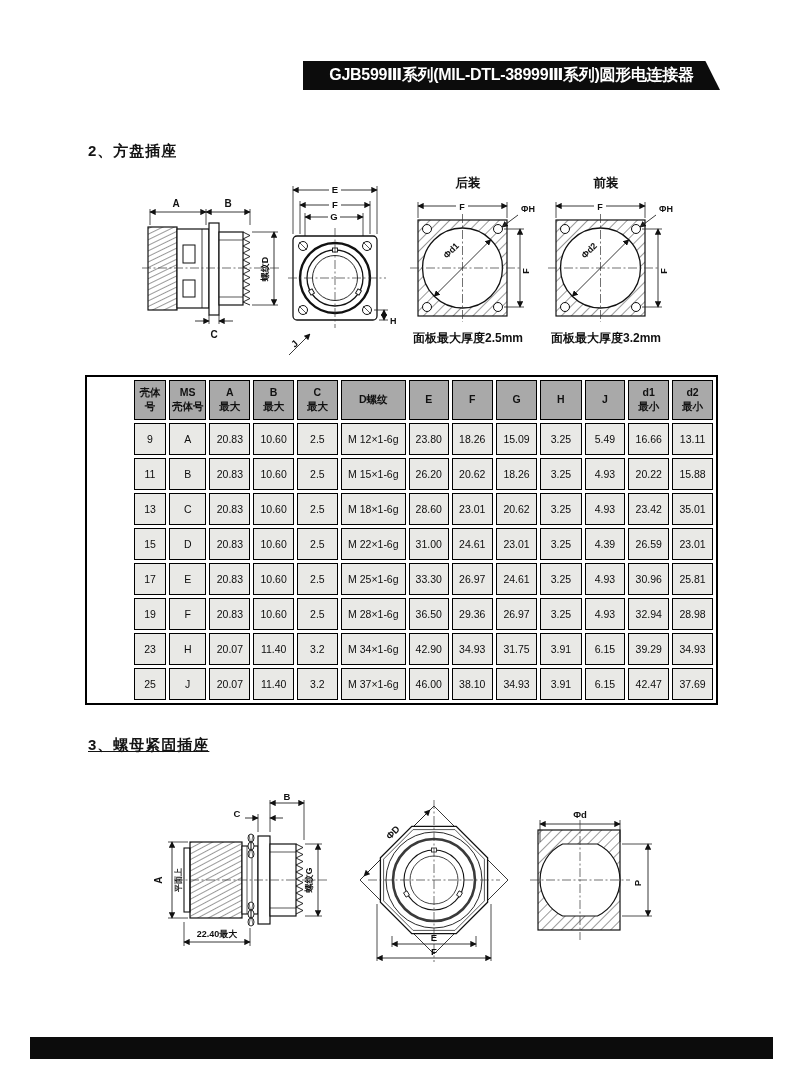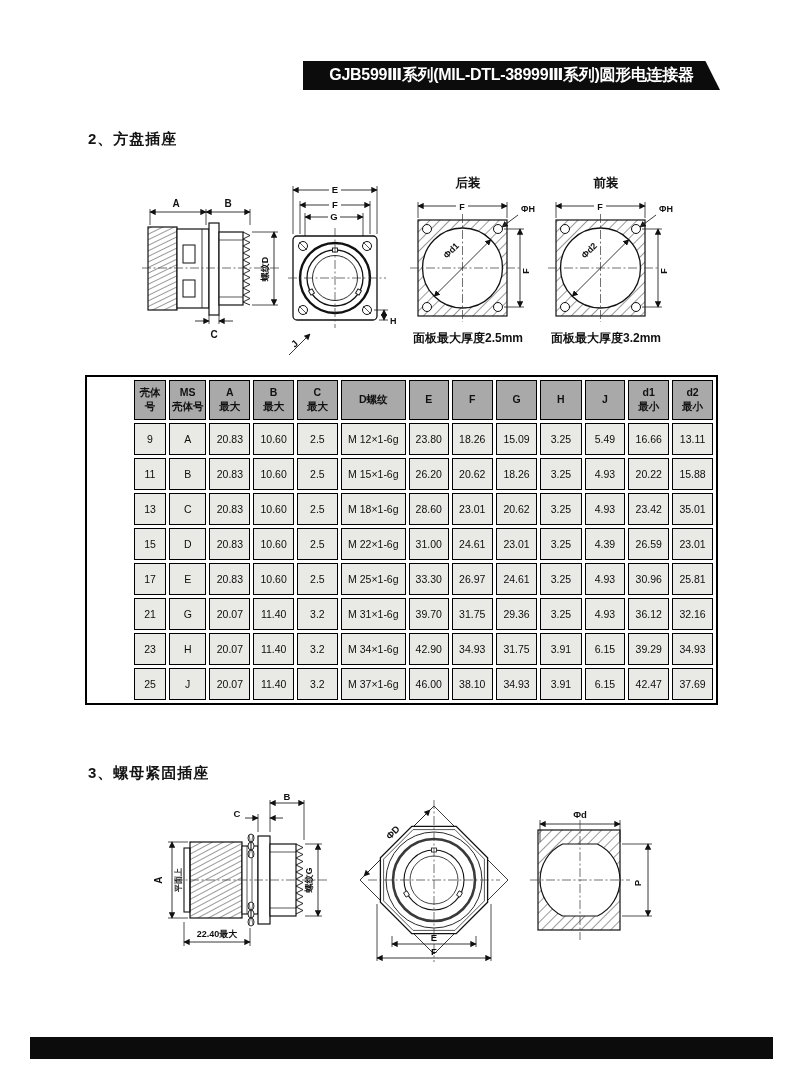--- a/index.html
+++ b/index.html
@@ -10,21 +10,21 @@
   }
   
   .banner{
     position:absolute;left:303px;top:61px;width:417px;height:29px;
     background:#0c0c0c;color:#fff;
     clip-path:polygon(0 0,96.5% 0,100% 100%,0 100%);
     display:flex;align-items:center;justify-content:center;
     font-weight:bold;font-size:16px;letter-spacing:-0.3px;white-space:nowrap;
   }
   .sec-title{
-    position:absolute;font-weight:bold;font-size:15px;color:#141414;letter-spacing:1px;
+    position:absolute;font-weight:bold;font-size:15px;color:#141414;letter-spacing:1px;margin-top:12px;
   }
   
   .dim-table-wrap{position:absolute;left:85px;top:375px;}
   table.dims{
     border-collapse:separate;border-spacing:3px;
     border:2.5px solid #000;background:#fff;table-layout:fixed;width:633px;padding-left:44px;
   }
   table.dims th{
     background:#a9a9a9;border:1.5px solid #000;font-weight:bold;
     font-size:10.5px;height:38px;text-align:center;white-space:pre-line;line-height:1.3;padding:0 1px;
@@ -336,33 +336,33 @@
           <td>M 25×1-6g</td>
           <td>33.30</td>
           <td>26.97</td>
           <td>24.61</td>
           <td>3.25</td>
           <td>4.93</td>
           <td>30.96</td>
           <td>25.81</td>
         </tr>
         <tr>
-          <td>21</td>
-          <td>G</td>
-          <td>20.07</td>
-          <td>11.40</td>
-          <td>3.2</td>
-          <td>M 31×1-6g</td>
-          <td>39.70</td>
-          <td>31.75</td>
+          <td>19</td>
+          <td>F</td>
+          <td>20.83</td>
+          <td>10.60</td>
+          <td>2.5</td>
+          <td>M 28×1-6g</td>
+          <td>36.50</td>
           <td>29.36</td>
+          <td>26.97</td>
           <td>3.25</td>
           <td>4.93</td>
-          <td>36.12</td>
-          <td>32.16</td>
+          <td>32.94</td>
+          <td>28.98</td>
         </tr>
         <tr>
           <td>23</td>
           <td>H</td>
           <td>20.07</td>
           <td>11.40</td>
           <td>3.2</td>
           <td>M 34×1-6g</td>
           <td>42.90</td>
           <td>34.93</td>
@@ -384,21 +384,21 @@
           <td>34.93</td>
           <td>3.91</td>
           <td>6.15</td>
           <td>42.47</td>
           <td>37.69</td>
         </tr>
       </tbody>
   </table>
 </div>
 
-<div class="sec-title" style="left:88px;top:764px;">3、螺母紧固插座</div>
+<div class="sec-title" style="left:88px;top:724px;text-decoration:underline;">3、螺母紧固插座</div>
 
 <svg class="draw" style="left:146px;top:792px;" width="205" height="178" viewBox="0 0 205 178">
   <defs>
     <marker id="j1a" viewBox="0 0 10 10" refX="9" refY="5" markerWidth="7" markerHeight="7" orient="auto-start-reverse">
         <path d="M0 0L10 5L0 10z" fill="#111"></path>
       </marker>
     <pattern id="j1k" width="5" height="5" patternUnits="userSpaceOnUse" patternTransform="rotate(62)">
         <line x1="0" y1="0" x2="0" y2="5" stroke="#333" stroke-width="1"></line>
       </pattern>
   </defs>

